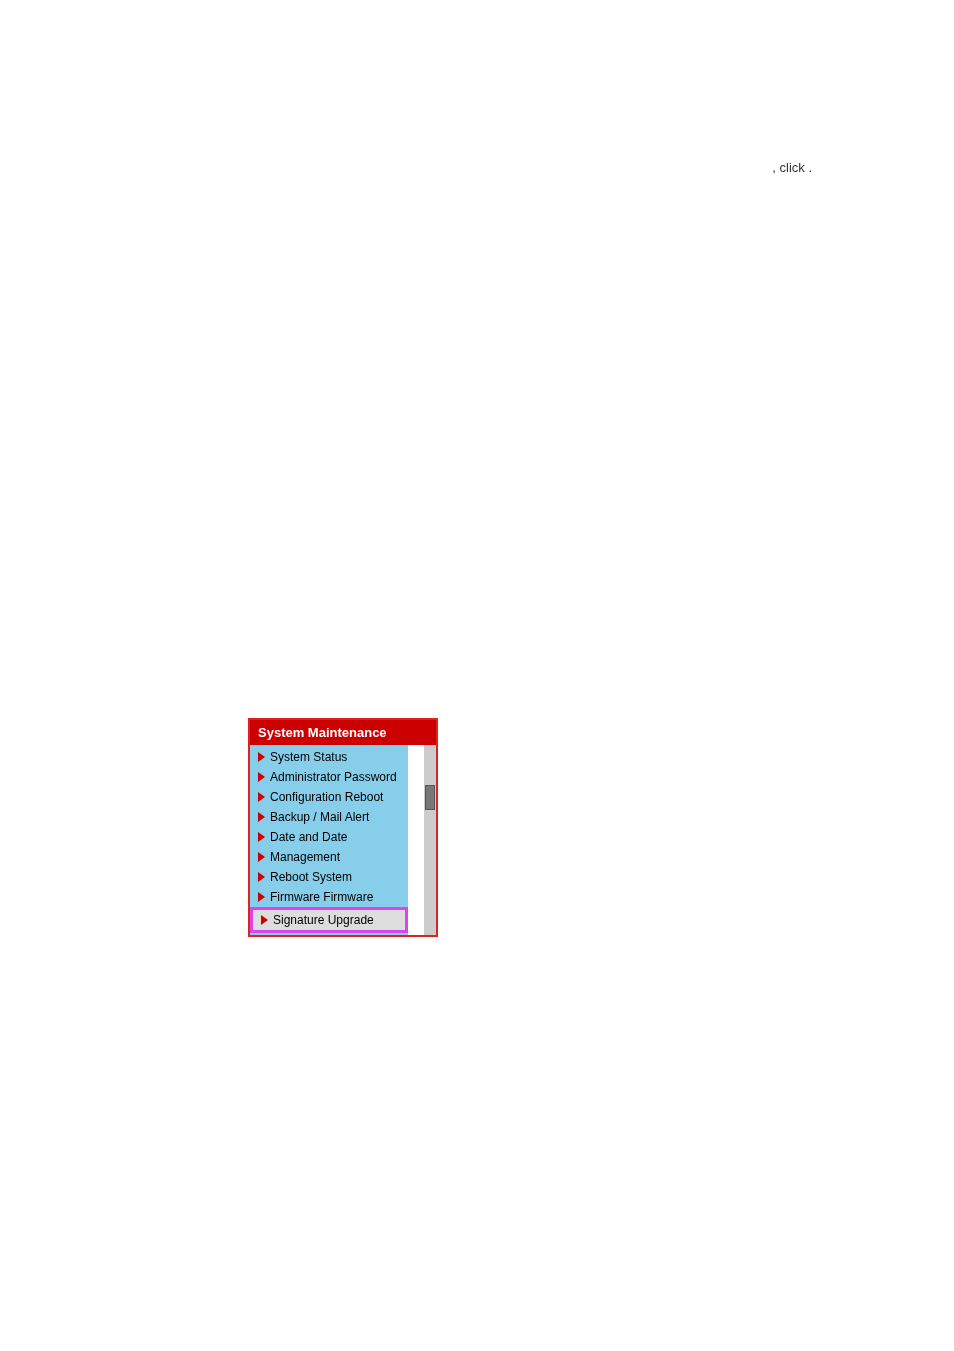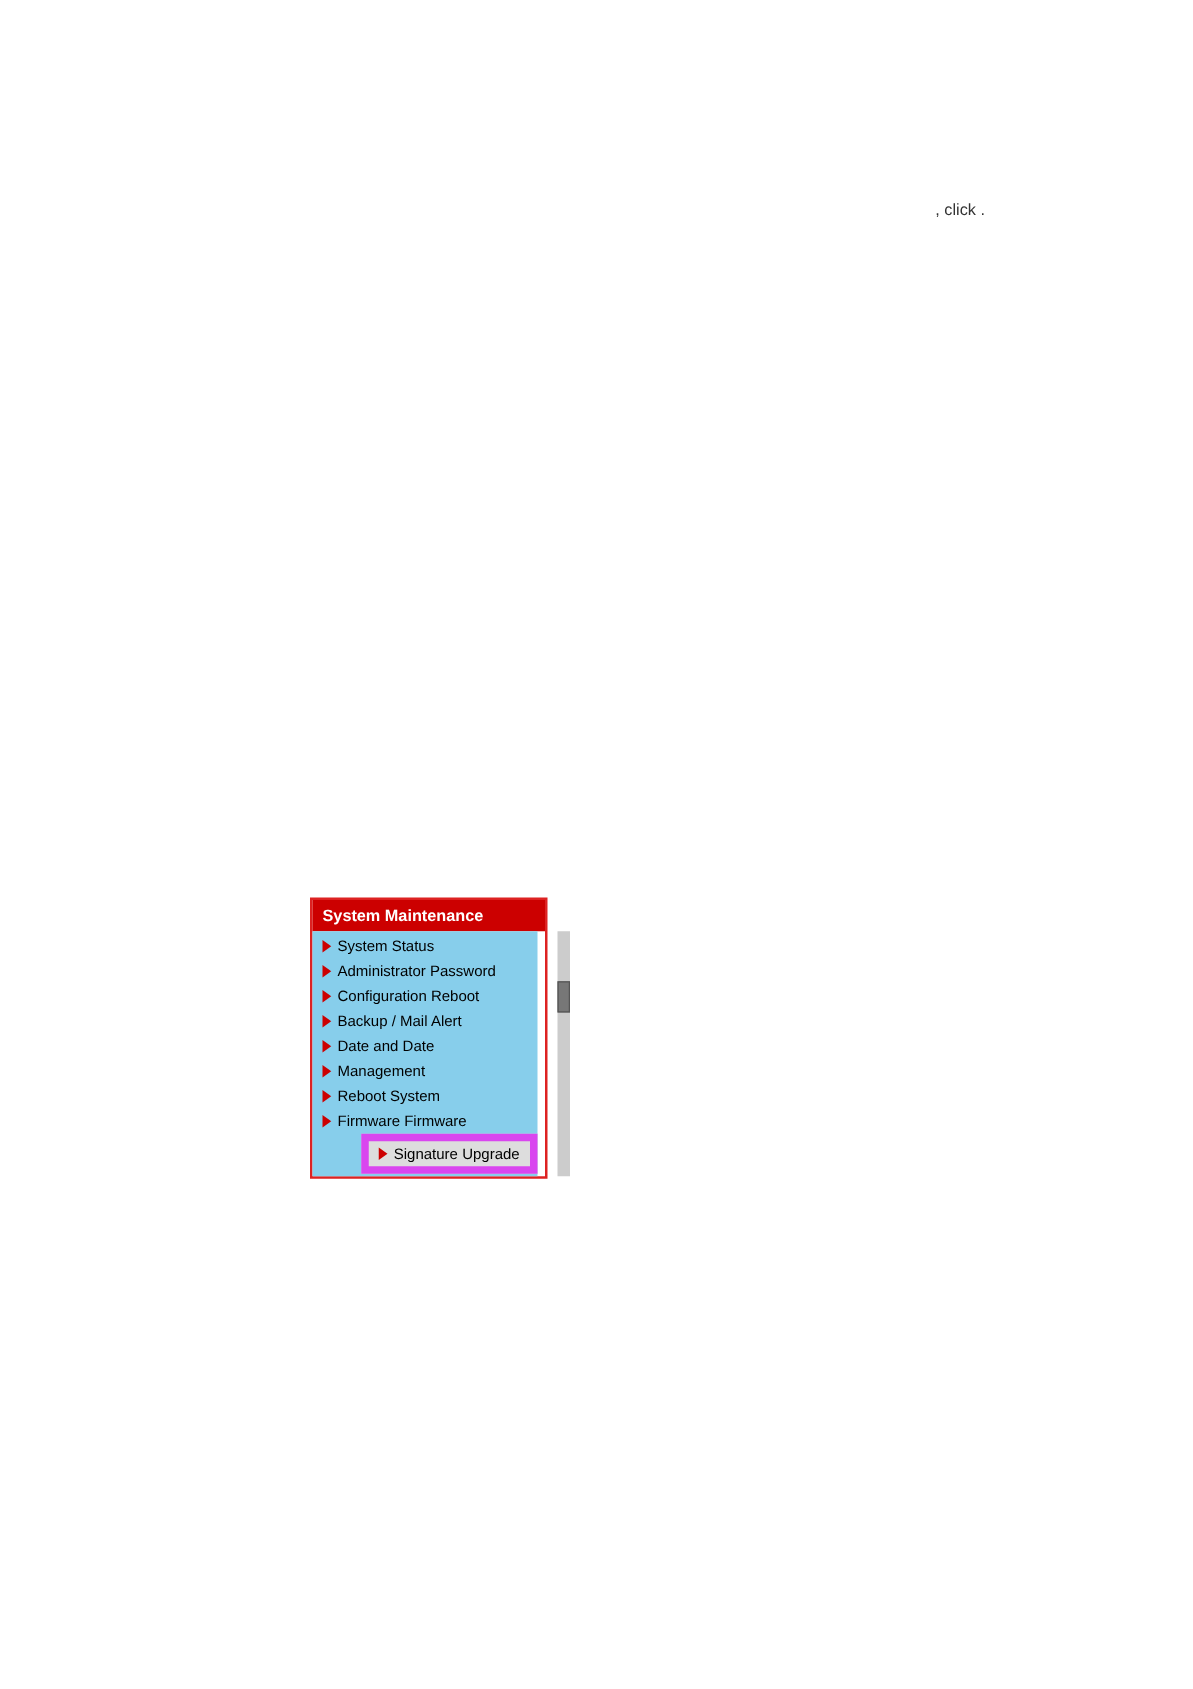--- a/index.html
+++ b/index.html
@@ -14,21 +14,21 @@
       background-color: #ffffff;
       font-family: Arial, sans-serif;
       font-size: 13px;
       position: relative;
       overflow: hidden;
     }
 
     .click-text {
       position: absolute;
       top: 160px;
-      right: 166px;
+      right: 142px;
       color: #333333;
       font-size: 13px;
     }
 
     .menu-container {
       position: absolute;
       top: 718px;
       left: 248px;
       width: 190px;
       border: 2px solid #dd2222;
@@ -90,22 +90,21 @@
 
     .scrollbar-thumb-el {
       width: 10px;
       height: 25px;
       background-color: #777777;
       border: 1px solid #555555;
     }
 
     .last-item-highlighted {
       background-color: #dddddd;
-      border: 6px solid #d946ef;
-      margin-left: 39px;
+      border: 3px solid #d946ef;
     }
   </style>
 </head>
 <body>
 
 <div class="click-text">
   <span>, click .</span>
 </div>
 
 <div class="menu-container">

